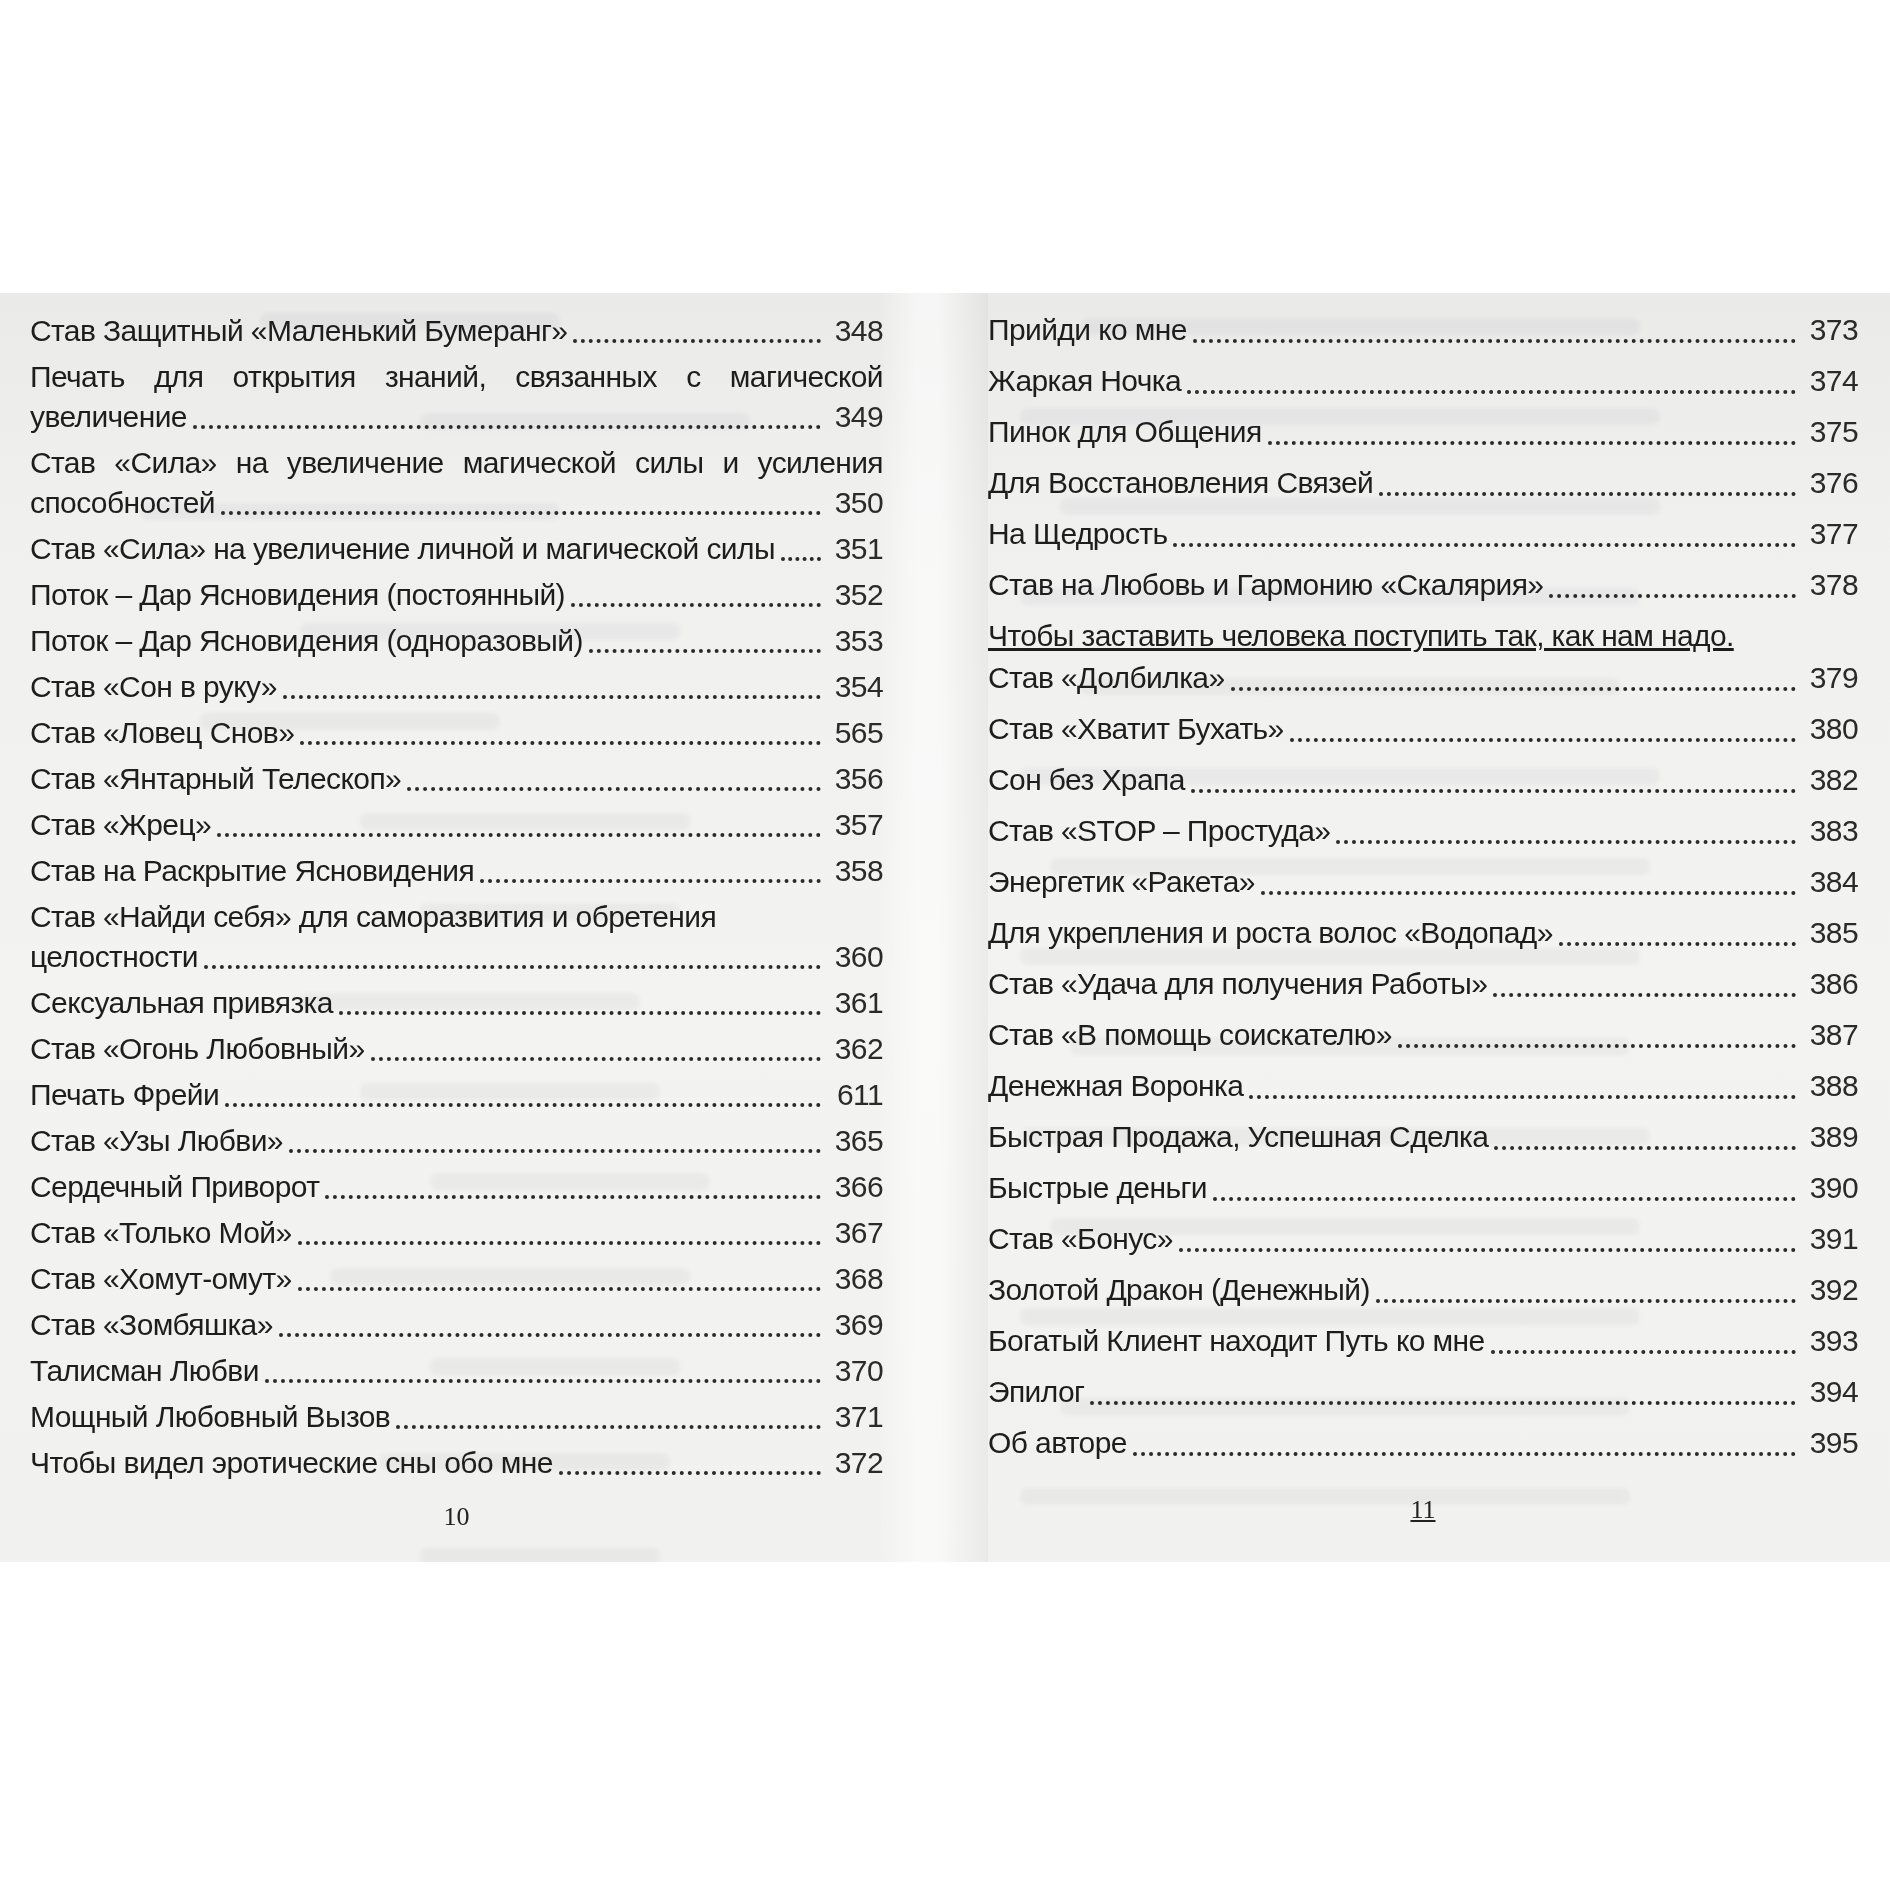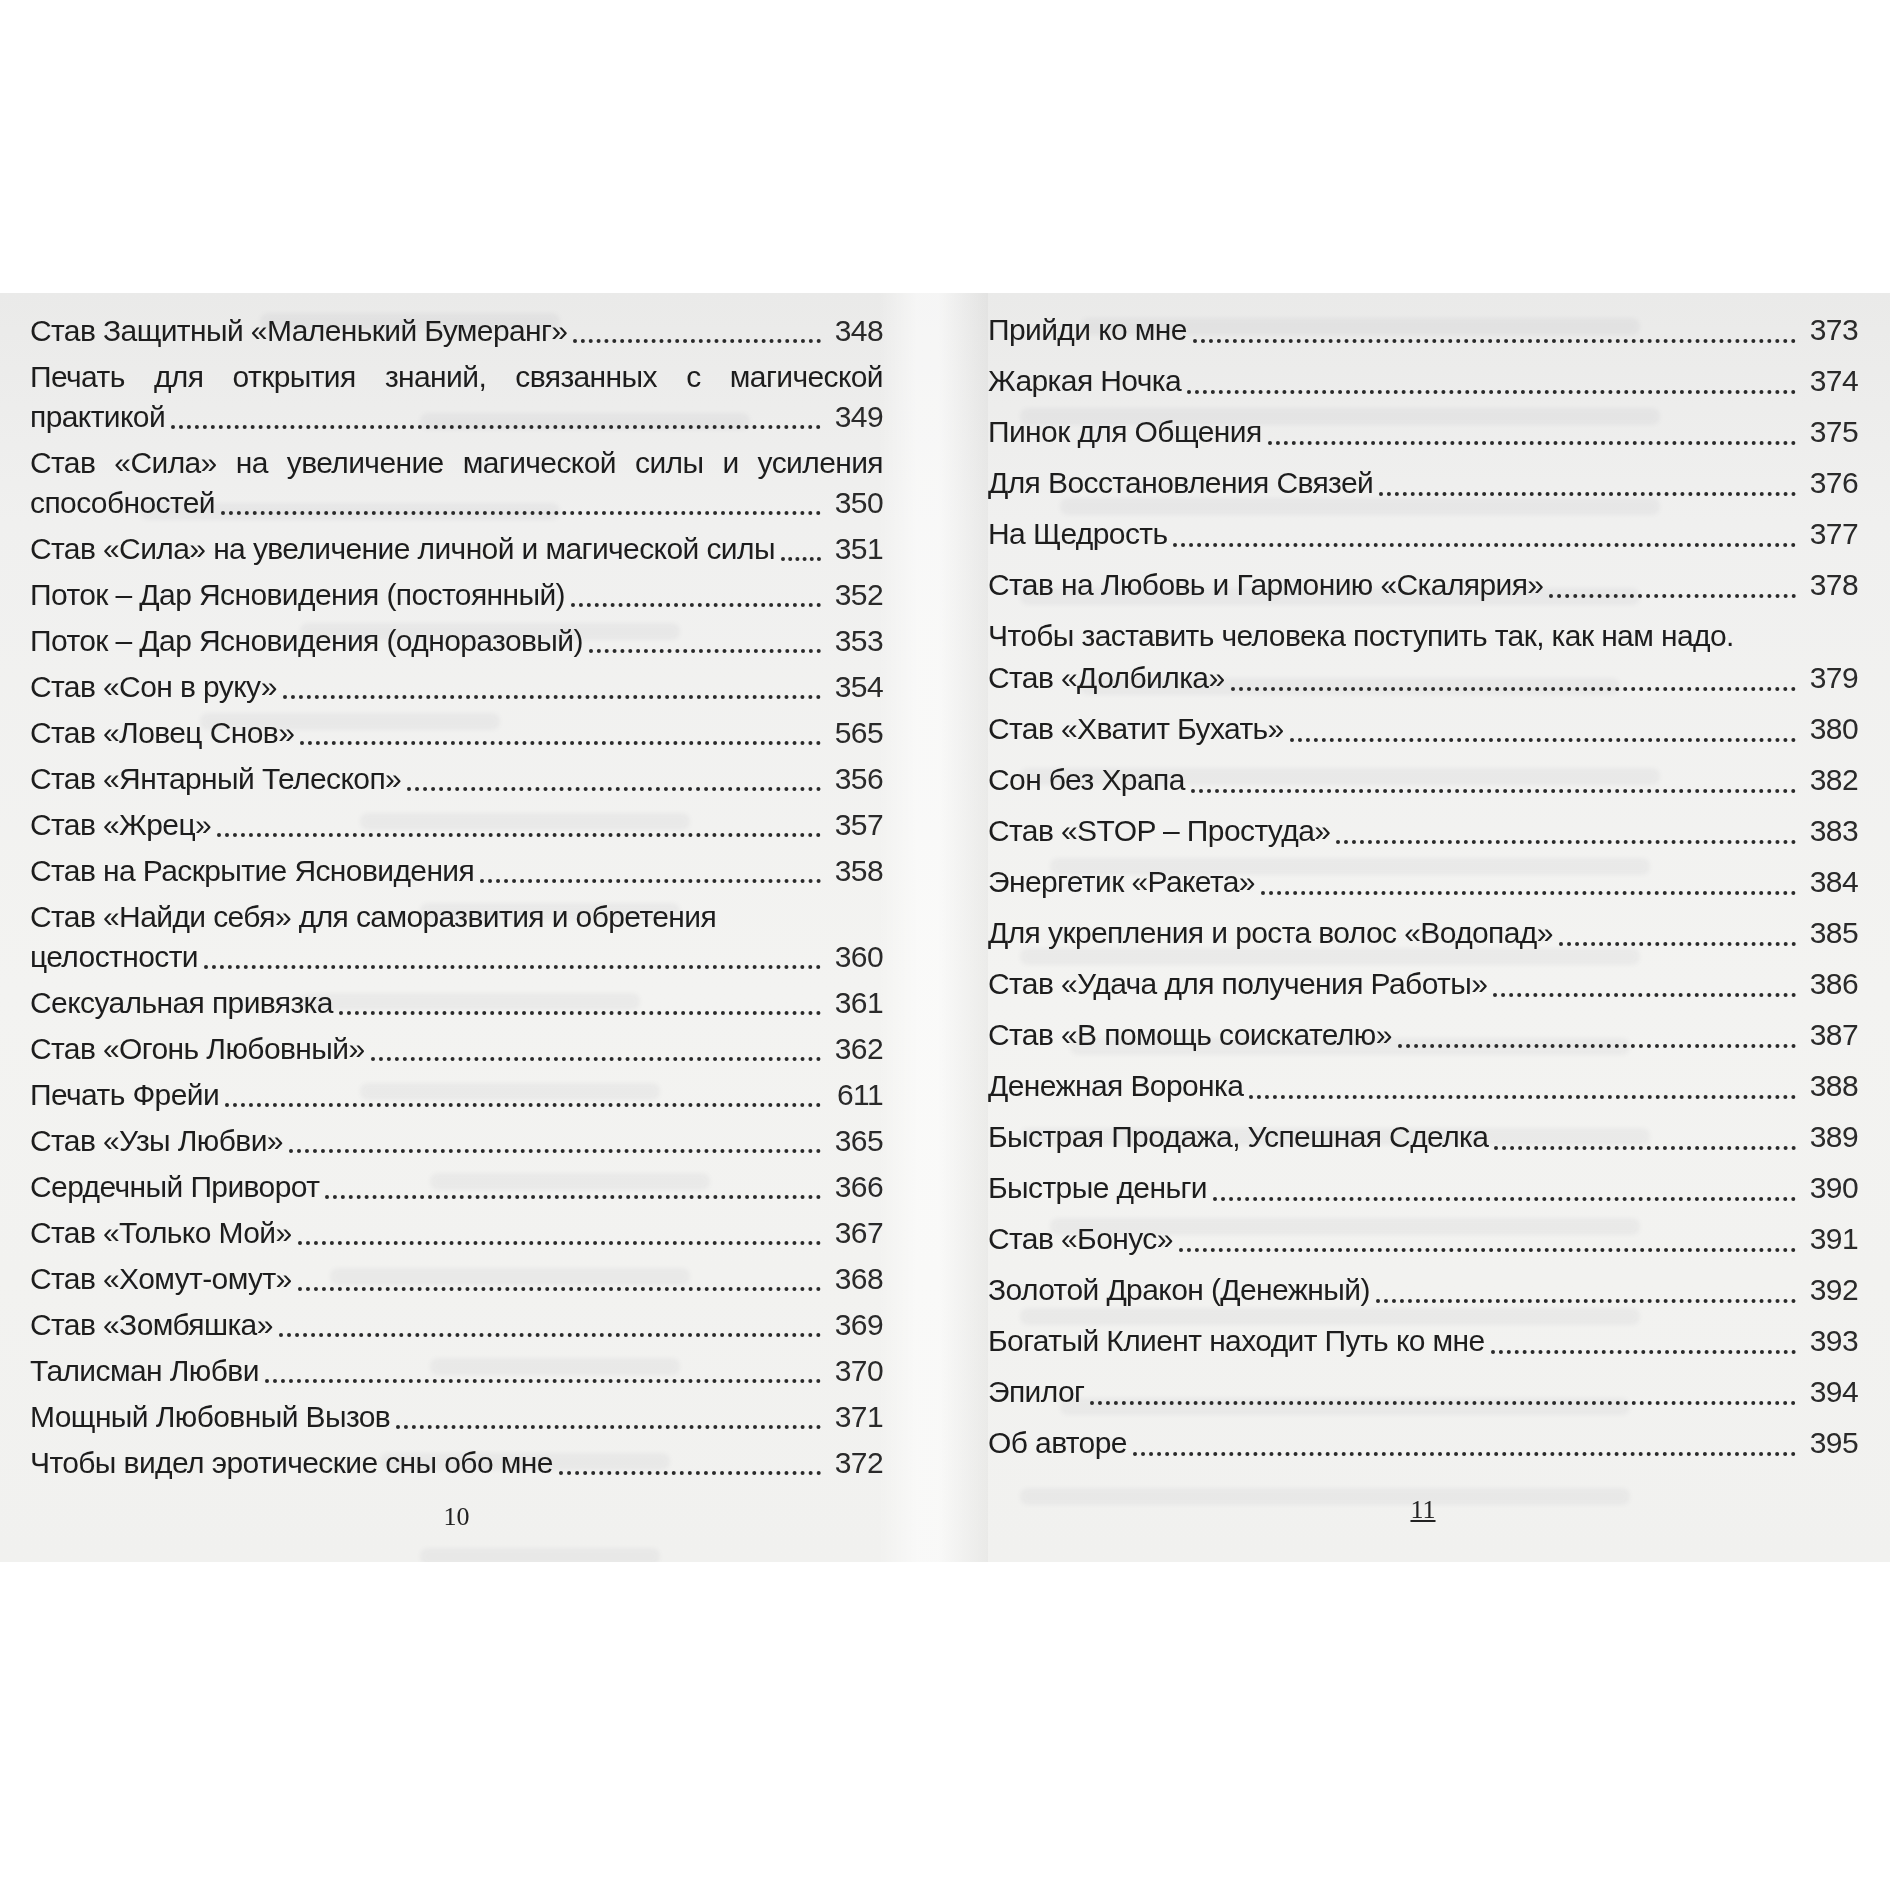--- a/index.html
+++ b/index.html
@@ -39,21 +39,21 @@
   .toc{ position:relative; z-index:2; }
 
   .entry{ margin:0 0 6px 0; }
   .rp .entry{ margin:0 0 9px 0; }
 
   .l1{
     font-size:30px; line-height:40px;
     letter-spacing:-0.6px;
     white-space:nowrap;
   }
-  .rp .l1{ line-height:42px; }
+  .rp .l1{ line-height:42px;text-decoration:underline; }
   .l1.just{
     white-space:normal;
     text-align:justify;
     text-align-last:justify;
     overflow:hidden; height:40px;
   }
   .row{
     display:flex; align-items:flex-end;
     font-size:30px; line-height:40px;
     letter-spacing:-0.6px;
@@ -102,21 +102,21 @@
           <div class="entry">
             <div class="row">
               <span class="t">Став Защитный «Маленький Бумеранг»</span>
               <span class="dots"></span>
               <span class="pg">348</span>
             </div>
           </div>
           <div class="entry">
             <div class="l1 just">Печать для открытия знаний, связанных с магической</div>
             <div class="row">
-              <span class="t">практикой</span>
+              <span class="t">увеличение</span>
               <span class="dots"></span>
               <span class="pg">349</span>
             </div>
           </div>
           <div class="entry">
             <div class="l1 just">Став  «Сила» на увеличение магической силы и усиления</div>
             <div class="row">
               <span class="t">способностей</span>
               <span class="dots"></span>
               <span class="pg">350</span>

